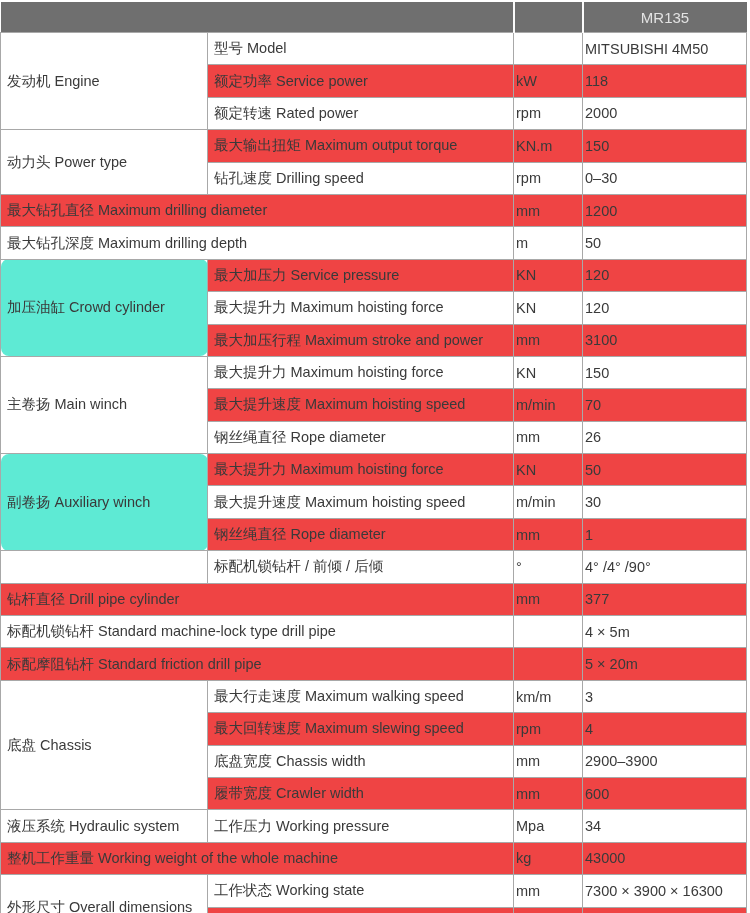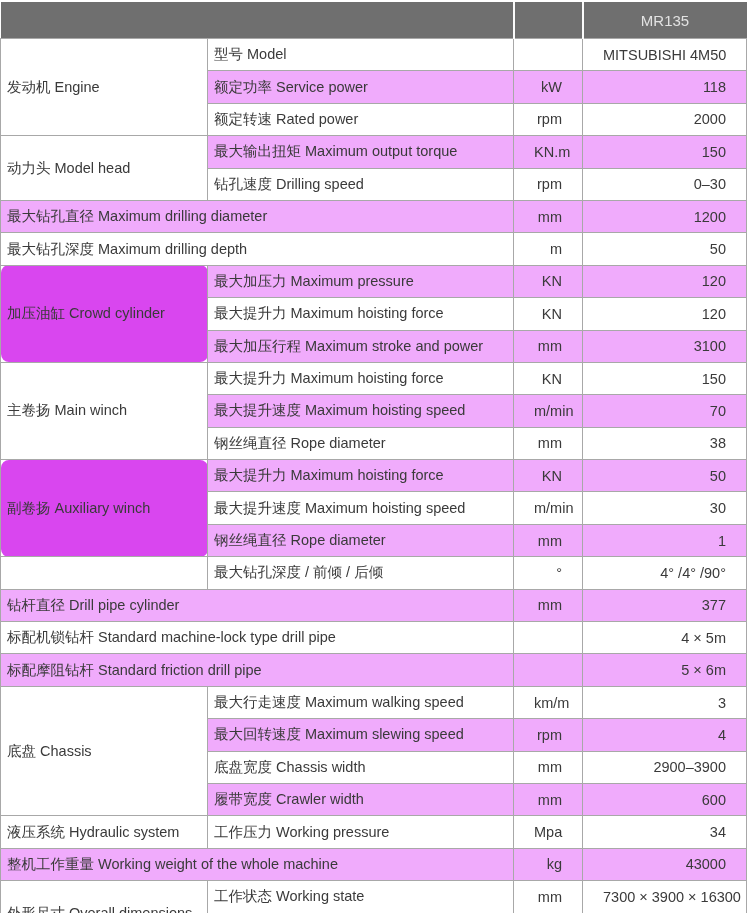--- a/index.html
+++ b/index.html
@@ -3,28 +3,28 @@
 <meta charset="utf-8">
 <style>
   html,body{margin:0;padding:0;background:#ffffff;width:750px;}
   body{padding-top:2px;font-family:"Liberation Sans","DejaVu Sans",sans-serif;}
   table{border-collapse:collapse;table-layout:fixed;width:746px;margin-left:0;
         font-size:14.5px;color:#3a3a3a;}
   col.c1{width:207px}col.c2{width:306px}col.c3{width:69px}col.c4{width:164px}
   td{border:1px solid #a8a8a8;height:31.4px;padding:0 6px;overflow:hidden;
      white-space:nowrap;background:#ffffff;}
   
-  tr.head td{background:#6f6f6f;color:#e2e2e2;text-align:center;border:0;height:36px;
+  tr.head td{background:#6f6f6f;color:#e2e2e2;text-align:center;border:0;height:30px;
              font-size:15px;}
   tr.head td.hd{border-left:2px solid #fbfbfb;}
   
-  tr.alt td:not(.cat){background:#f0abfc;}
+  tr.alt td:not(.cat){background:#ef4444;}
   td.cat{background:#ffffff;vertical-align:middle;border-radius:8px;}
-  td.cat.cshade{background:#d946ef;}
-  td.unit,td.val{text-align:right;padding:0 20px;}
+  td.cat.cshade{background:#5eead4;}
+  td.unit,td.val{text-align:left;padding:0 2px;}
   td.param,td.label,td.cat{text-align:left;}
   tbody tr:last-child td{border-bottom:2px solid #9a9a9a;}
 </style>
 </head>
 <body>
 
 <table>
 <colgroup>
       <col class="c1">
       <col class="c2">
@@ -51,21 +51,21 @@
   <td class="unit">kW</td>
   <td class="val">118</td>
 </tr>
 <tr>
   <td class="param">额定转速 Rated power</td>
   <td class="unit">rpm</td>
   <td class="val">2000</td>
 </tr>
 
 <tr class="alt">
-  <td class="cat" rowspan="2">动力头 Model head</td>
+  <td class="cat" rowspan="2">动力头 Power type</td>
   <td class="param">最大输出扭矩 Maximum output torque</td>
   <td class="unit">KN.m</td>
   <td class="val">150</td>
 </tr>
 <tr>
   <td class="param">钻孔速度 Drilling speed</td>
   <td class="unit">rpm</td>
   <td class="val">0–30</td>
 </tr>
 
@@ -76,21 +76,21 @@
 </tr>
 
 <tr>
   <td class="label" colspan="2">最大钻孔深度 Maximum drilling depth</td>
   <td class="unit">m</td>
   <td class="val">50</td>
 </tr>
 
 <tr class="alt">
   <td class="cat cshade" rowspan="3">加压油缸 Crowd cylinder</td>
-  <td class="param">最大加压力 Maximum pressure</td>
+  <td class="param">最大加压力 Service pressure</td>
   <td class="unit">KN</td>
   <td class="val">120</td>
 </tr>
 <tr>
   <td class="param">最大提升力 Maximum hoisting force</td>
   <td class="unit">KN</td>
   <td class="val">120</td>
 </tr>
 <tr class="alt">
   <td class="param">最大加压行程 Maximum stroke and power</td>
@@ -105,21 +105,21 @@
   <td class="val">150</td>
 </tr>
 <tr class="alt">
   <td class="param">最大提升速度 Maximum hoisting speed</td>
   <td class="unit">m/min</td>
   <td class="val">70</td>
 </tr>
 <tr>
   <td class="param">钢丝绳直径 Rope diameter</td>
   <td class="unit">mm</td>
-  <td class="val">38</td>
+  <td class="val">26</td>
 </tr>
 
 <tr class="alt">
   <td class="cat cshade" rowspan="3">副卷扬 Auxiliary winch</td>
   <td class="param">最大提升力 Maximum hoisting force</td>
   <td class="unit">KN</td>
   <td class="val">50</td>
 </tr>
 <tr>
   <td class="param">最大提升速度 Maximum hoisting speed</td>
@@ -127,41 +127,41 @@
   <td class="val">30</td>
 </tr>
 <tr class="alt">
   <td class="param">钢丝绳直径 Rope diameter</td>
   <td class="unit">mm</td>
   <td class="val">1</td>
 </tr>
 
 <tr>
   <td class="cat"></td>
-  <td class="param">最大钻孔深度 / 前倾 / 后倾</td>
+  <td class="param">标配机锁钻杆 / 前倾 / 后倾</td>
   <td class="unit">°</td>
   <td class="val">4° /4° /90°</td>
 </tr>
 
 <tr class="alt">
   <td class="label" colspan="2">钻杆直径 Drill pipe cylinder</td>
   <td class="unit">mm</td>
   <td class="val">377</td>
 </tr>
 
 <tr>
   <td class="label" colspan="2">标配机锁钻杆 Standard machine-lock type drill pipe</td>
   <td class="unit"></td>
   <td class="val">4 × 5m</td>
 </tr>
 
 <tr class="alt">
   <td class="label" colspan="2">标配摩阻钻杆 Standard friction drill pipe</td>
   <td class="unit"></td>
-  <td class="val">5 × 6m</td>
+  <td class="val">5 × 20m</td>
 </tr>
 
 <tr>
   <td class="cat" rowspan="4">底盘 Chassis</td>
   <td class="param">最大行走速度 Maximum walking speed</td>
   <td class="unit">km/m</td>
   <td class="val">3</td>
 </tr>
 <tr class="alt">
   <td class="param">最大回转速度 Maximum slewing speed</td>

